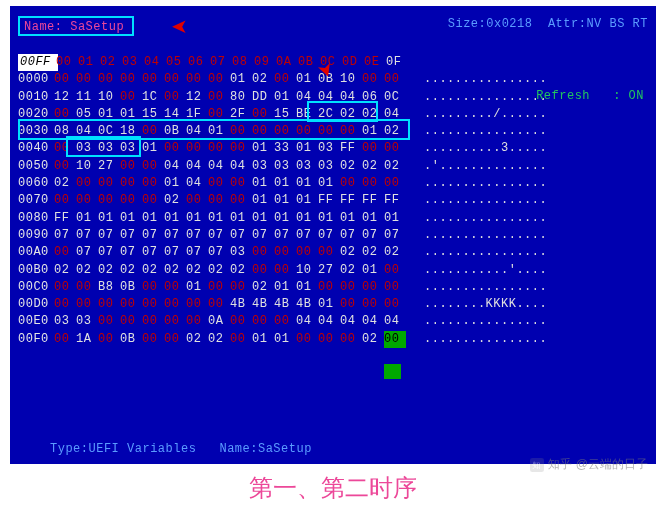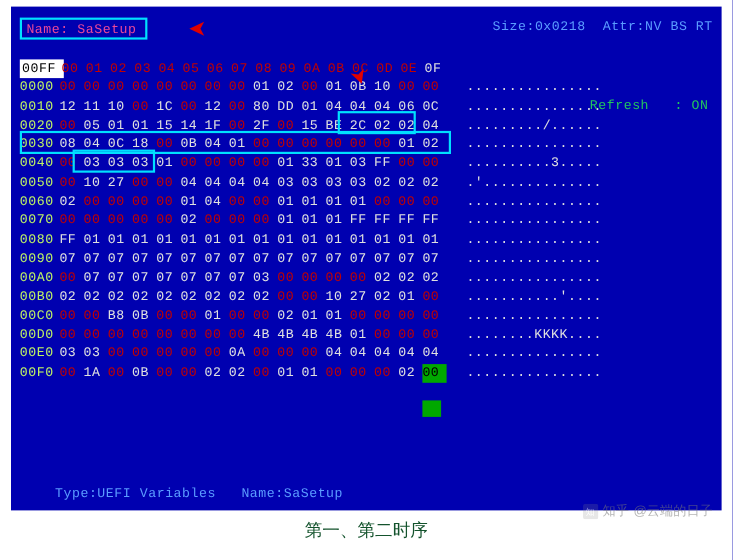--- a/index.html
+++ b/index.html
@@ -37,35 +37,35 @@
     border: 2px solid #00e0ff;
     padding: 1px 8px 1px 4px;
     color: #ec4899;
   }
   .size-attr { color: #5b9cff; }
   .hex-area {
     font-size: 12px;
     white-space: pre;
   }
   .row { display: flex; height: 17.3px; align-items: center; }
-  .offset { width: 36px; color: #bef264; }
-  .offset-hdr { width: 36px; background:#fff; color:#000; padding:0 2px; margin-right:-2px;}
+  .offset { width: 36px; color: #e5e5e5; }
+  .offset-hdr { width: 36px; background:#fff; color:#000; padding:0 2px; margin-right:-2px;font-style:italic;}
   .hexcol { width: 22px; text-align: left; color:#e0e0e0; }
   .hexcol.r { color: #c00000; }
   .ascii { margin-left: 18px; color:#e0e0e0; width: 120px; }
   .side { position:absolute; right:12px; top:82px; color:#22c55e;margin-left:14px;}
   .hl-cyan { position:absolute; border:2px solid #00e0ff; pointer-events:none; }
   .hl-green { position:absolute; background:#00a800; pointer-events:none; }
   .arrow-red { color:#e00000; font-size:28px; position:absolute; }
   .footer-in { position:absolute; bottom:6px; left:8px; color:#5b9cff;margin-left:32px; }
   .caption {
     text-align: center;
-    color: #14532d;
+    color: #ec4899;
     font-family: Liberation Sans, sans-serif;
-    font-size: 16px;
+    font-size: 24px;
     margin-top: 8px;
   }
   .watermark {
     position: absolute;
     right: 18px;
     bottom: 42px;
     color: rgba(120,120,120,0.55);
     font-family: sans-serif;
     font-size: 12px;
     display:flex;

